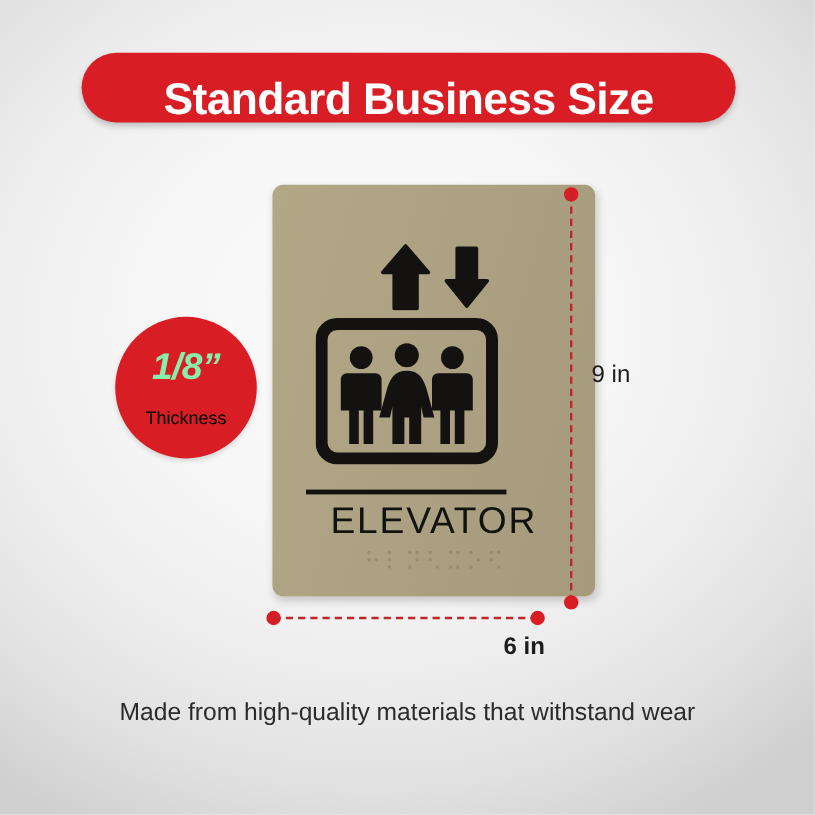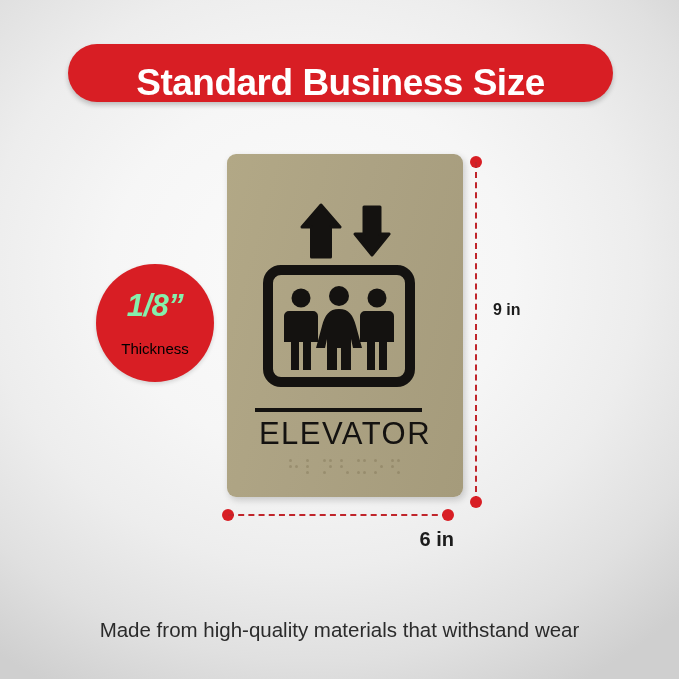--- a/index.html
+++ b/index.html
@@ -81,21 +81,21 @@
     font-weight: normal;
     line-height: 1;
     margin-top: 20px;
   }
 
   
   #sign-plate {
     position: absolute;
     left: 227px;
     top: 154px;
-    width: 236px;
+    width: 269px;
     height: 343px;
     background: linear-gradient(105deg, #b2a886 0%, #aca283 45%, #a59b7b 100%);
     border-radius: 9px;
     box-shadow: 2px 3px 7px rgba(0,0,0,0.18);
     overflow: hidden;
   }
 
   
   #sign-arrows {
     position: absolute;
@@ -193,22 +193,22 @@
     border-radius: 50%;
     background: #d81e24;
   }
   #dim-height .dot.start { top: 0; }
   #dim-height .dot.end { top: 340px; }
   #dim-height-label {
     position: absolute;
     left: 493px;
     top: 302px;
     color: #1c1c1c;
-    font-size: 16px;
-    font-weight: bold;
+    font-size: 20px;
+    font-weight: normal;
     line-height: 1;
   }
 
   
   #dim-width {
     position: absolute;
     left: 222px;
     top: 509px;
     width: 232px;
     height: 12px;
@@ -240,21 +240,21 @@
     color: #1c1c1c;
     font-size: 20px;
     font-weight: bold;
     line-height: 1;
   }
 
   
   #caption {
     position: absolute;
     left: 56px;
-    top: 616px;
+    top: 580px;
     width: 567px;
     text-align: center;
     color: #2b2b2b;
     font-size: 20.5px;
     line-height: 1.38;
   }
   #caption span { display: block; }
 </style>
 </head>
 <body>

